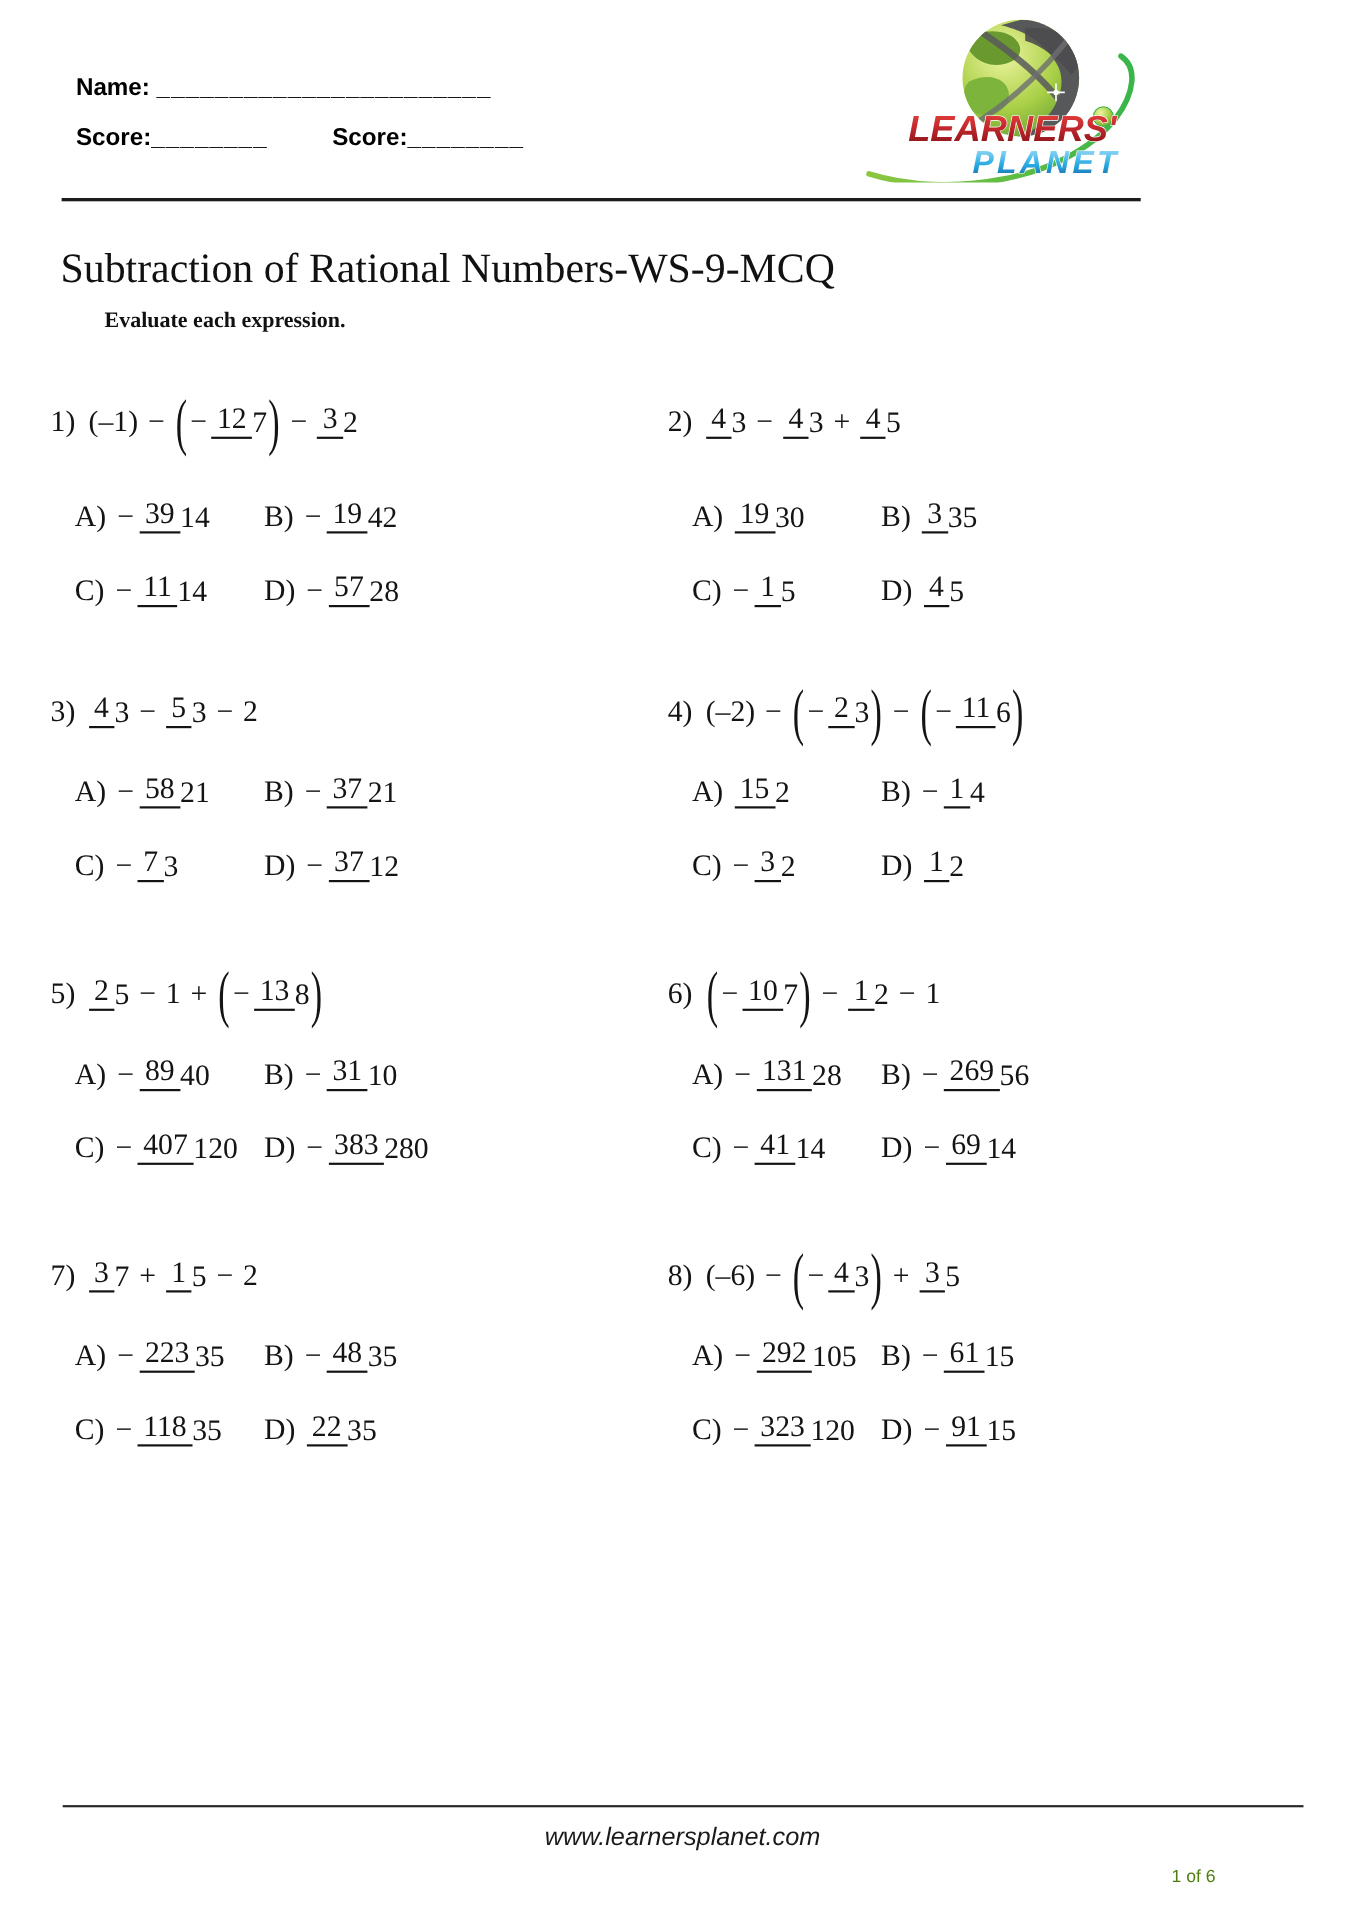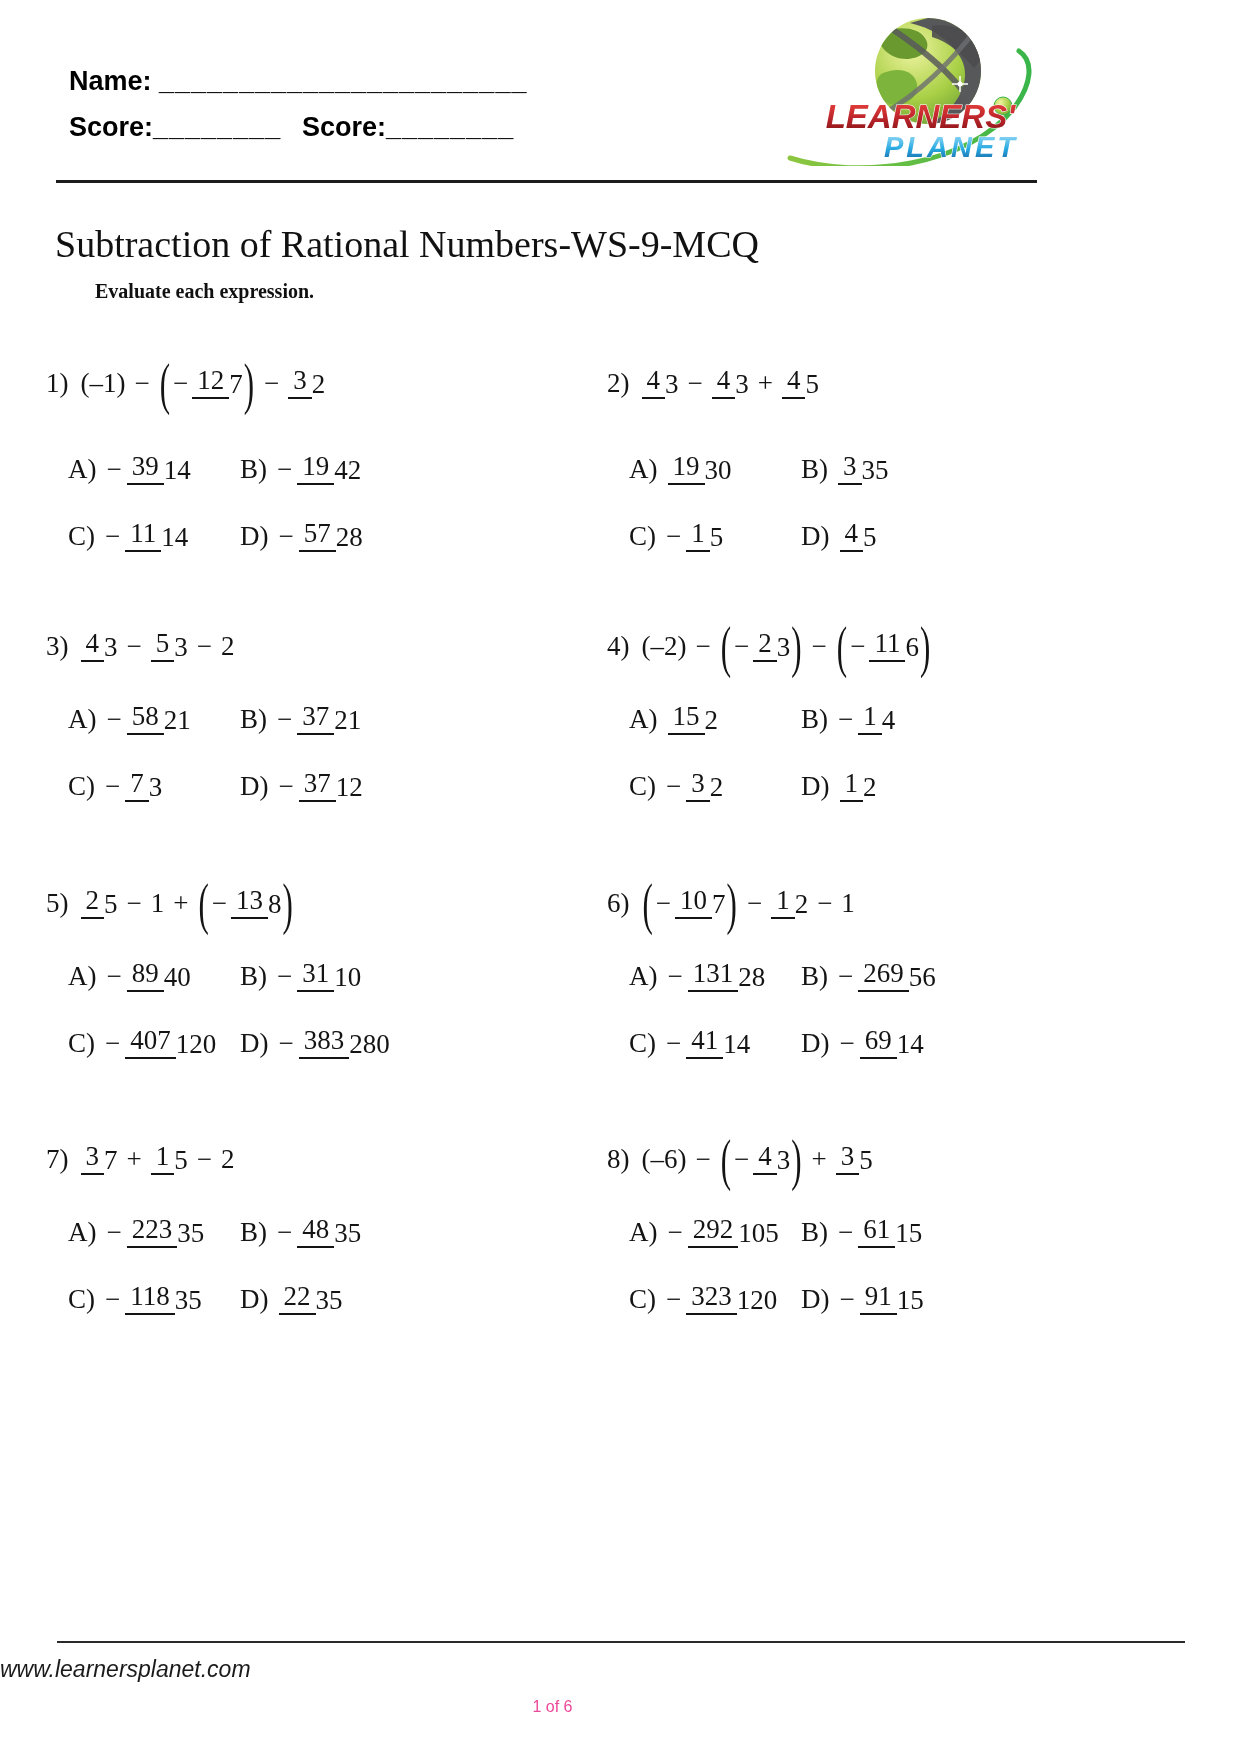--- a/index.html
+++ b/index.html
@@ -1,21 +1,21 @@
 <!DOCTYPE html>
 <html><head>
 <meta charset="utf-8">
 <style>
   html,body{margin:0;padding:0;background:#ffffff;}
   .page{position:relative;width:1241px;height:1755px;background:#ffffff;
         font-family:"Liberation Serif",serif;color:#141414;overflow:hidden;}
 
   
   .hdr{position:absolute;font-family:"Liberation Sans",sans-serif;font-weight:bold;
-       font-size:27px;color:#000;white-space:nowrap;}
+       font-size:22px;color:#000;white-space:nowrap;}
   .hdr-name{left:69px;top:66px;}
   .hdr-date{left:69px;top:112px;}
   .hdr-score{left:302px;top:112px;}
   .hline{font-weight:bold;letter-spacing:1px;}
 
   .rule-top{position:absolute;left:56px;top:180px;width:981px;height:3px;background:#1c1c1c;}
   .rule-bottom{position:absolute;left:57px;top:1641px;width:1128px;height:2px;background:#2a2a2a;}
 
   .logo{position:absolute;left:782px;top:14px;width:262px;height:152px;}
 
@@ -36,24 +36,24 @@
   .pfrac{display:inline-flex;align-items:center;}
   .bp{display:inline-block;font-size:31px;line-height:1;transform:scaleY(1.85);margin:0 1px;}
   .psign{margin:0 4px 0 2px;}
   .qchoices{margin-left:22px;margin-top:12px;display:grid;grid-template-columns:172px auto;
             row-gap:9px;font-size:27px;width:fit-content;}
   .choice{display:flex;align-items:center;min-height:58px;}
   .cletter{margin-right:10px;}
   .csign{margin-right:5px;}
 
   
-  .footer-site{position:absolute;left:0;top:1656px;width:1241px;
+  .footer-site{position:absolute;left:0;top:1656px;width:1241px;text-align:center;
                font-family:"Liberation Sans",sans-serif;font-style:italic;font-size:23px;color:#1a1a1a;}
-  .footer-page{position:absolute;left:0;top:1698px;width:1105px;text-align:center;
-               font-family:"Liberation Sans",sans-serif;font-size:16px;color:#ec4899;}
+  .footer-page{position:absolute;left:0;top:1698px;width:1105px;text-align:right;
+               font-family:"Liberation Sans",sans-serif;font-size:16px;color:#4d7c0f;}
 </style>
 </head>
 <body>
 
 <div class="page">
 
   <div class="hdr hdr-name"><span>Name:</span>
       <span class="hline">_______________________</span></div>
   <div class="hdr hdr-date"><span>Score:</span><span class="hline">________</span></div>
   <div class="hdr hdr-score"><span>Score:</span><span class="hline">________</span></div>

